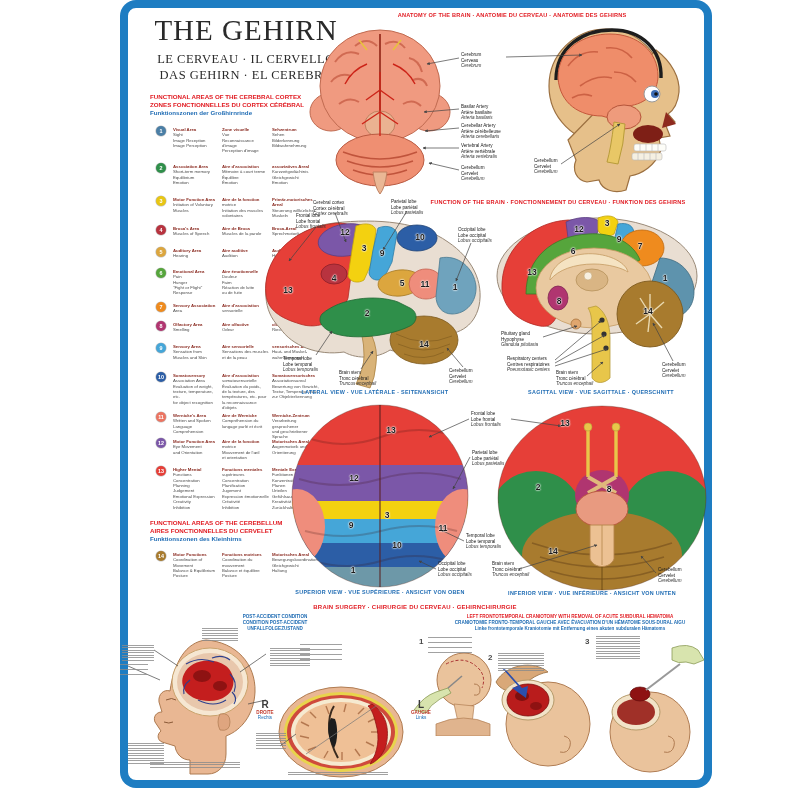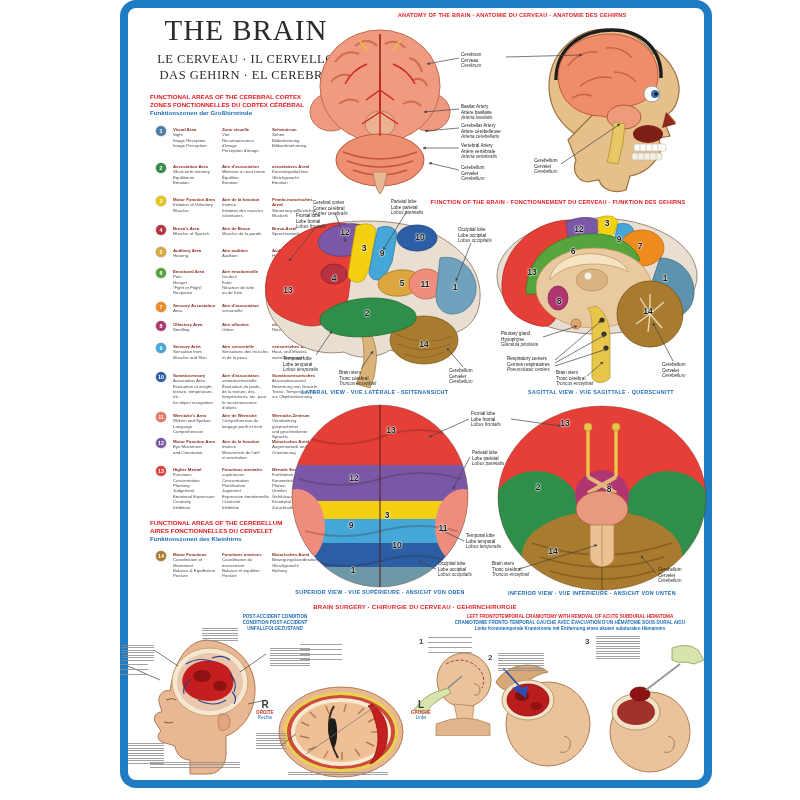--- a/index.html
+++ b/index.html
@@ -51,21 +51,21 @@
   .micro{position:absolute;opacity:.8;
          background:repeating-linear-gradient(to bottom,#8a8a8a 0,#8a8a8a .7px,transparent .7px,transparent 2.5px);}
   svg{display:block;}
 </style>
 </head>
 <body>
 
 <div class="page">
  <div class="poster">
 
-  <div class="t1">THE BRAIN</div>
+  <div class="t1">THE GEHIRN</div>
   <div class="t2">LE CERVEAU · IL CERVELLO</div>
   <div class="t3">DAS GEHIRN · EL CEREBRO</div>
 
   <div class="hdr" style="left:262px;top:12px;width:260px;">ANATOMY OF THE BRAIN · ANATOMIE DU CERVEAU · ANATOMIE DES GEHIRNS</div>
   <div class="hdr" style="left:308px;top:199px;width:260px;">FUNCTION OF THE BRAIN · FONCTIONNEMENT DU CERVEAU · FUNKTION DES GEHIRNS</div>
   <div class="hdr" style="left:155px;top:604px;width:280px;font-size:6px;">BRAIN SURGERY · CHIRURGIE DU CERVEAU · GEHIRNCHIRURGIE</div>
 
   <div class="abs subhdr" style="left:30px;top:93px;width:175px;">
     <span class="r">FUNCTIONAL AREAS OF THE CEREBRAL CORTEX</span>
     <span class="r">ZONES FONCTIONNELLES DU CORTEX CÉRÉBRAL</span>

